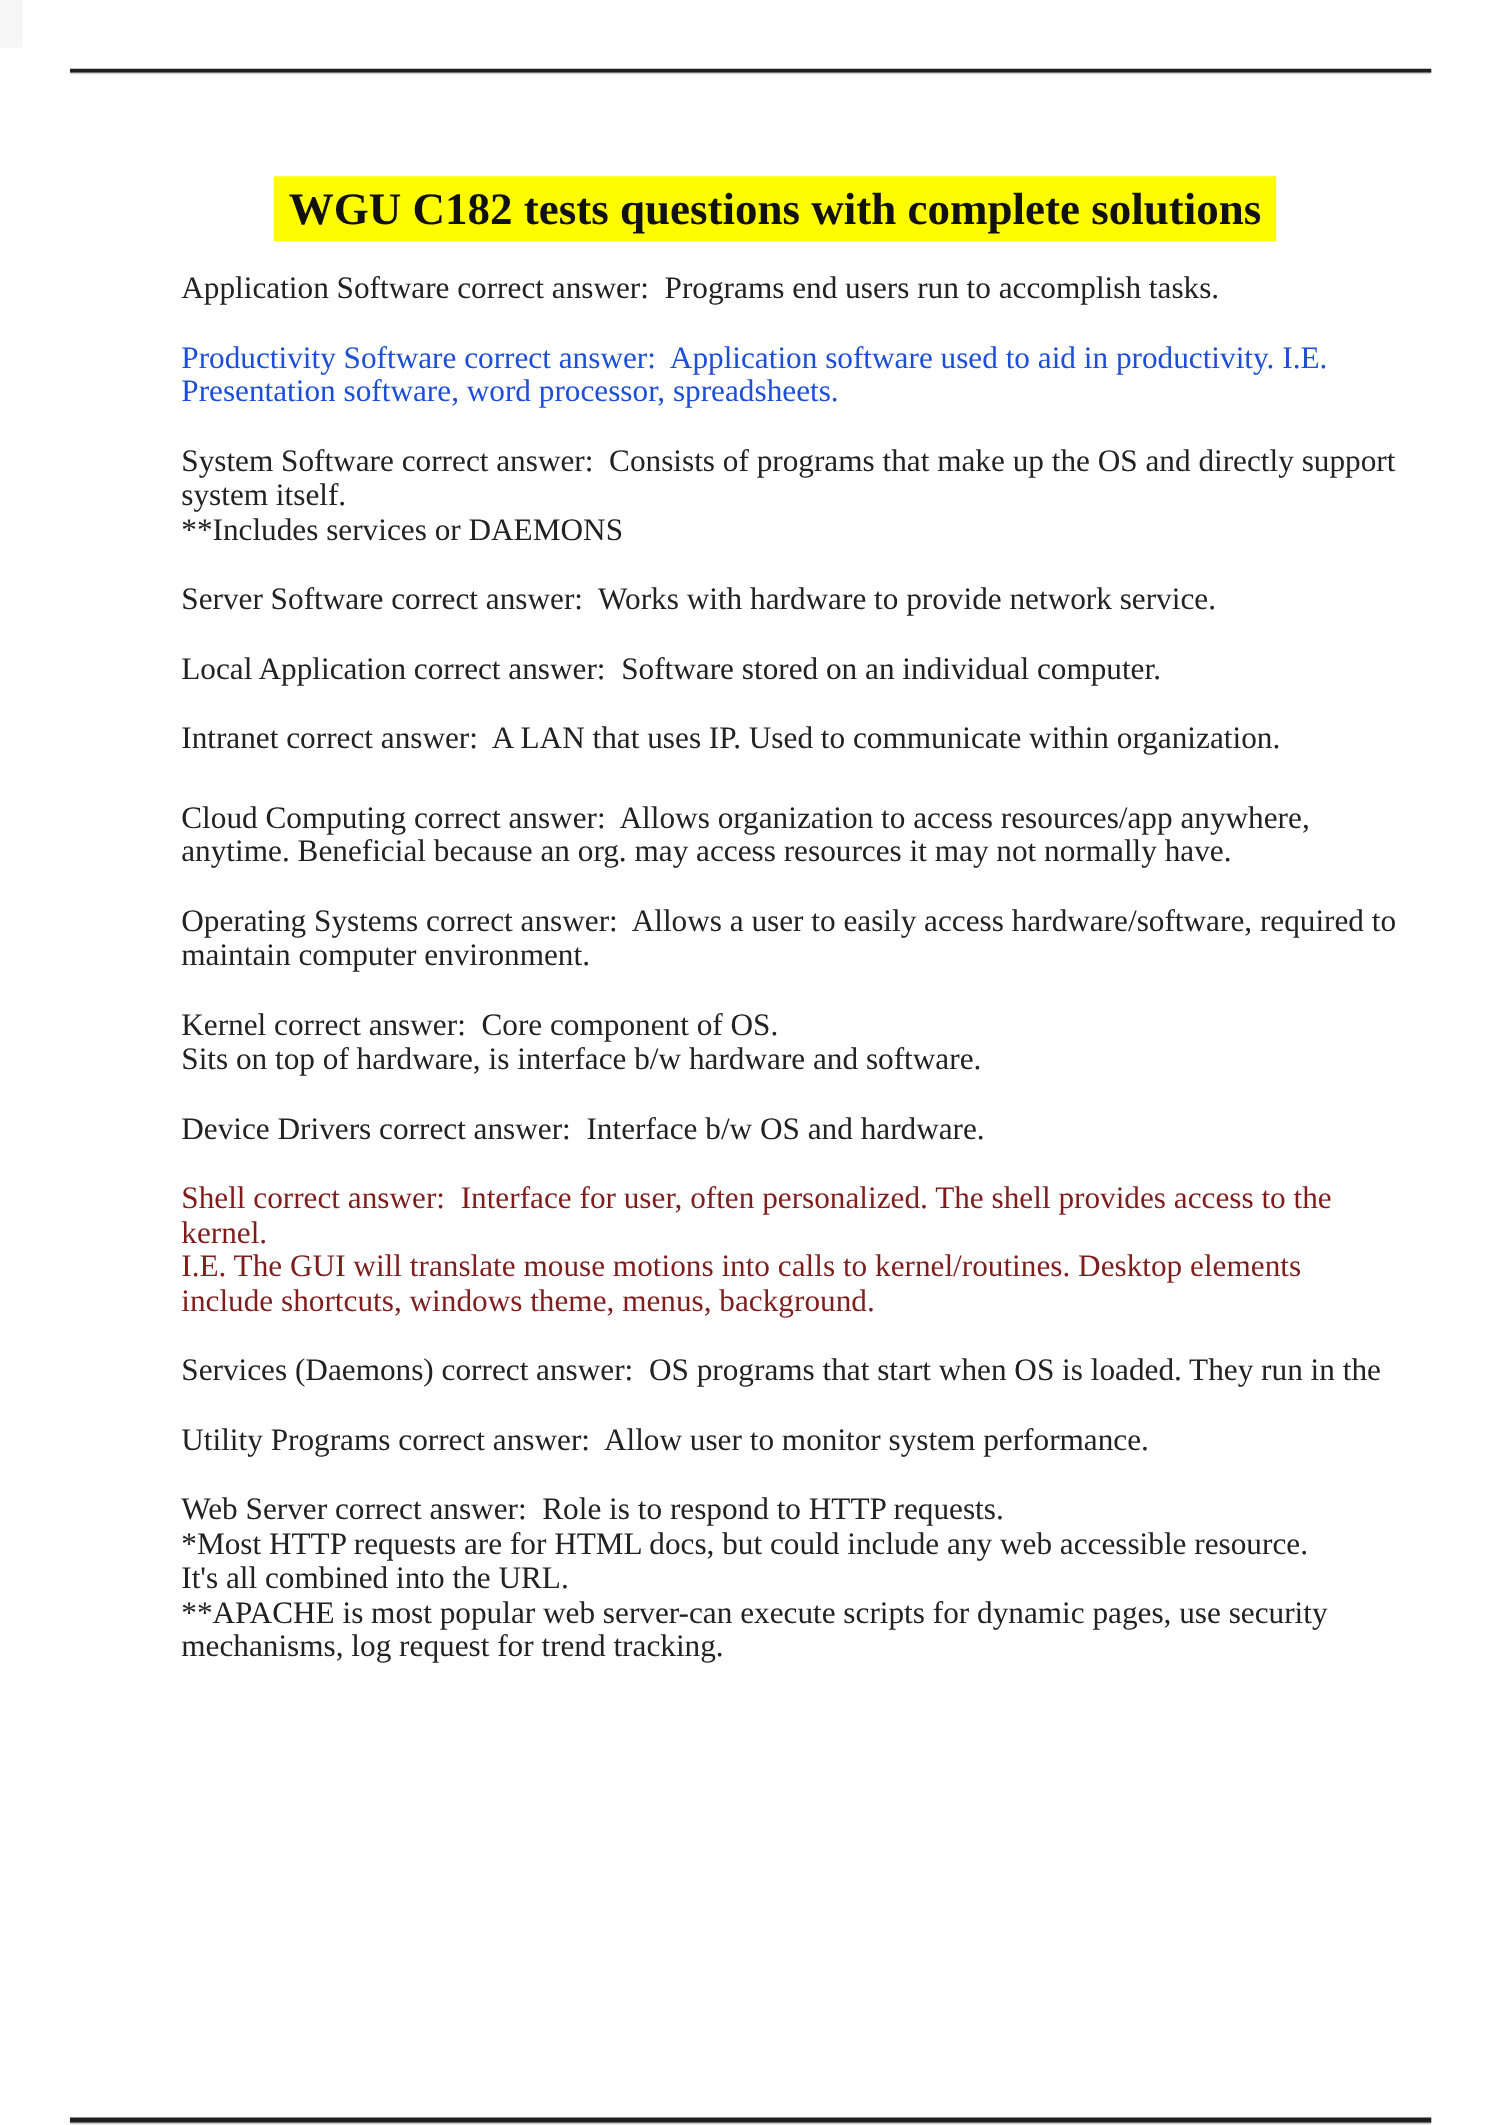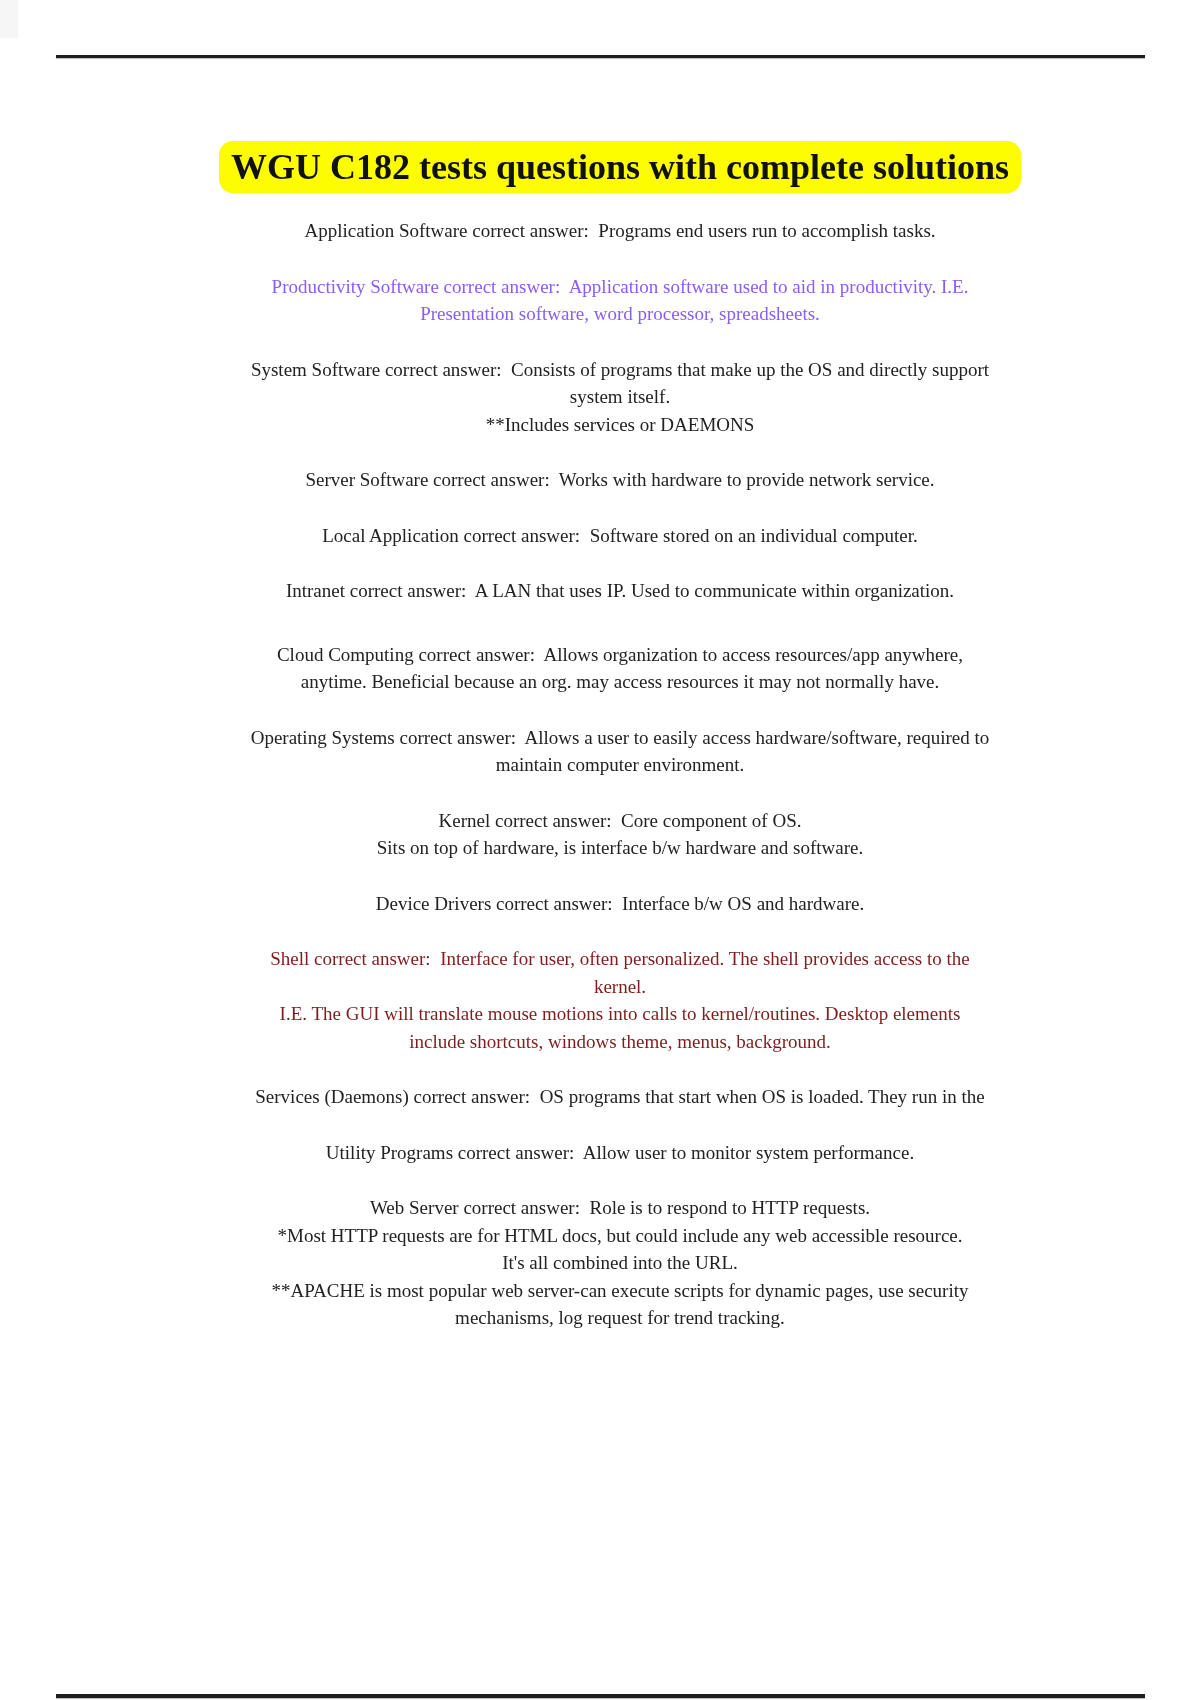--- a/index.html
+++ b/index.html
@@ -54,44 +54,43 @@
     color: #111111;
     font-size: 36px;
     font-weight: bold;
     line-height: 52px;
     padding: 0 12px;
     white-space: pre;
   }
   .para {
     margin: 0 0 28px 0;
     color: #222222;
-    font-size: 19px;
+    font-size: 25px;
     line-height: 27.5px;
-    text-align: center;
   }
   .line {
     white-space: pre; 
   }
 </style>
 </head>
 <body>
 
 <div class="page" style="background: rgb(255, 255, 255);">
   <div class="corner-artifact"></div>
   <div class="rule rule-top" style="background: rgb(31, 31, 31);"></div>
 
   <div class="content">
     <div class="title-row">
-      <span class="title-highlight" style="background: rgb(253, 253, 0); color: rgb(17, 17, 17); border-radius: 14px;">WGU C182 tests questions with complete solutions</span>
+      <span class="title-highlight" style="background: rgb(253, 253, 0); color: rgb(17, 17, 17);">WGU C182 tests questions with complete solutions</span>
     </div>
     <div id="body-paragraphs">
         <div class="para" style="color: rgb(34, 34, 34);">
           <div class="line">Application Software correct answer:  Programs end users run to accomplish tasks.</div>
         </div>
-        <div class="para" style="color: #8b5cf6;">
+        <div class="para" style="color: #1d4ed8;">
           <div class="line">Productivity Software correct answer:  Application software used to aid in productivity. I.E.</div>
           <div class="line">Presentation software, word processor, spreadsheets.</div>
         </div>
         <div class="para" style="color: rgb(34, 34, 34);">
           <div class="line">System Software correct answer:  Consists of programs that make up the OS and directly support</div>
           <div class="line">system itself.</div>
           <div class="line">**Includes services or DAEMONS</div>
         </div>
         <div class="para" style="color: rgb(34, 34, 34);">
           <div class="line">Server Software correct answer:  Works with hardware to provide network service.</div>

